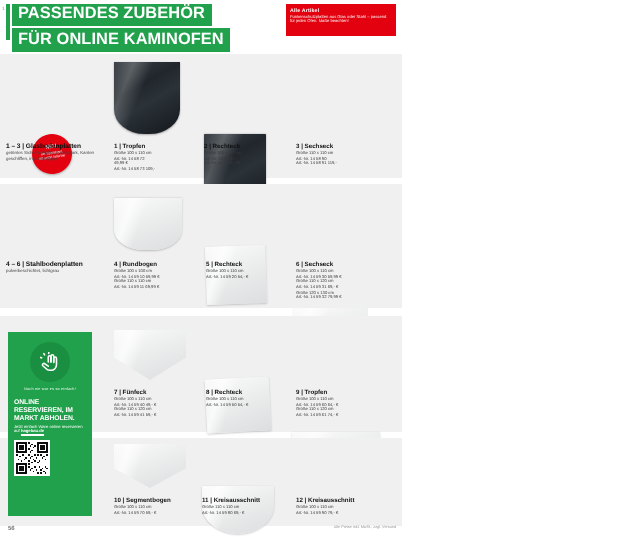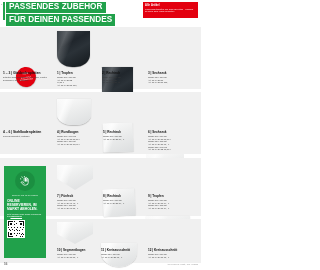--- a/index.html
+++ b/index.html
@@ -131,21 +131,21 @@
   .footnote { position:absolute; right:3px; top:263px; font-size:1.9px; color:#999; }
 </style>
 </head>
 <body>
 
 <div class="header">
   <div class="edge-mark">1</div>
   <div class="title-accent"></div>
   <div class="title-wrap">
     <div class="title-line">PASSENDES ZUBEHÖR</div><br>
-    <div class="title-line second">FÜR DEINEN PASSENDES</div>
+    <div class="title-line second">FÜR ONLINE KAMINOFEN</div>
   </div>
 
   <div class="infobox">
     <div class="infobox-title">Alle Artikel</div>
     <div class="infobox-body">Funkenschutzplatten aus Glas oder Stahl – passend für jeden Ofen. Maße beachten!</div>
   </div>
 </div>
 
 <div class="shelf" id="shelf1" style="top:27px;height:62px;">
   <div class="shelf-inner">

